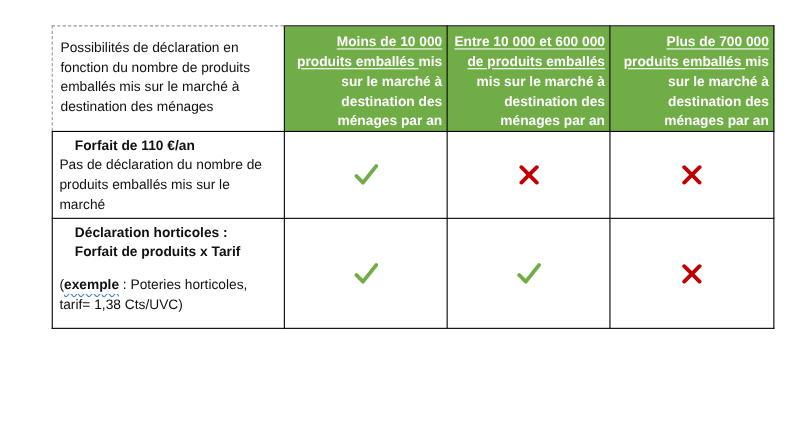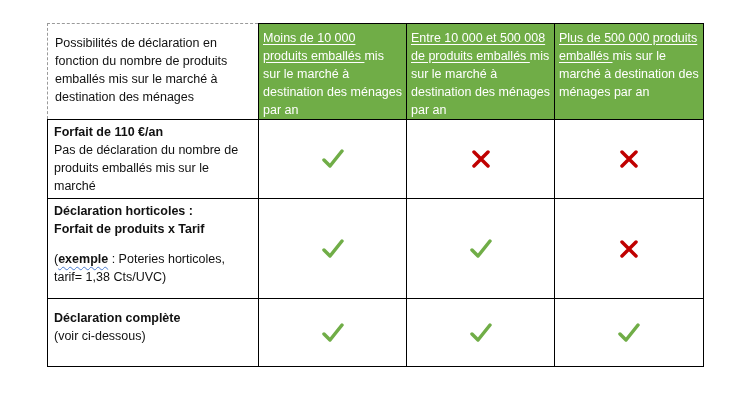--- a/index.html
+++ b/index.html
@@ -4,25 +4,25 @@
   <style>
     html, body { margin: 0; padding: 0; background: #ffffff; }
     body { width: 733px; height: 400px; position: relative; overflow: hidden;
            font-family: "Liberation Sans", "DejaVu Sans", sans-serif; }
     table { position: absolute; left: 47px; top: 23px; border-collapse: collapse;
             table-layout: fixed; width: 656px; }
     td { border: 1.5px solid #000; vertical-align: top; padding: 0; font-size: 12.5px;
          line-height: 18px; color: #111; }
     td.corner { border-top: 1.5px dashed #9a9a9a; border-left: 1.5px dashed #9a9a9a;
                 padding: 10px 8px 0 7px; }
-    td.head { background: #70AD47; color: #fff; font-weight: normal; text-align: left;
+    td.head { background: #70AD47; color: #fff; font-weight: bold; text-align: right;
               padding: 5px 4px 0 4px; font-size: 12.5px; line-height: 18px; }
     td.head u { text-decoration: underline; text-underline-offset: 2px; }
     td.label { padding: 3px 6px 0 6px; }
-    td.label .b { font-weight: bold; }
+    td.label .b { font-weight: bold; margin-left: 14px; }
     td.mark { text-align: center; vertical-align: middle; }
     .spell { text-decoration: underline wavy #4a7bd0; text-decoration-thickness: 1px;
              text-underline-offset: 3px; font-weight: bold; }
     .gap { height: 12px; }
     svg { display: inline-block; vertical-align: middle; }
   </style>
 </head>
 <body>
 
 <table>
@@ -34,24 +34,24 @@
   </colgroup>
   <tbody>
       <tr style="height:88px">
     <td class="corner">
       <span>Possibilités de déclaration en fonction du nombre de produits emballés mis sur le marché à destination des ménages</span>
     </td>
     <td class="head">
       <u>Moins de 10 000 produits emballés </u><span>mis sur le marché à destination des ménages par an</span>
     </td>
     <td class="head">
-      <u>Entre 10 000 et 500 008 de produits emballés </u><span>mis sur le marché à destination des ménages par an</span>
+      <u>Entre 10 000 et 600 000 de produits emballés </u><span>mis sur le marché à destination des ménages par an</span>
     </td>
     <td class="head">
-      <u>Plus de 500 000 produits emballés </u><span>mis sur le marché à destination des ménages par an</span>
+      <u>Plus de 700 000 produits emballés </u><span>mis sur le marché à destination des ménages par an</span>
     </td>
   </tr>
 
   <tr style="height:79px">
     <td class="label">
       <div class="b">Forfait de 110 €/an</div>
       <div>Pas de déclaration du nombre de produits emballés mis sur le marché</div>
     </td>
     <td class="mark">
       <svg width="22" height="20" viewBox="0 0 22 20">
@@ -87,35 +87,14 @@
             <path d="M2 11 L8 17 L20 2" fill="none" stroke="#70AD47" stroke-width="3.5" stroke-linecap="round" stroke-linejoin="round"></path>
           </svg>
     </td>
     <td class="mark">
       <svg width="20" height="18" viewBox="0 0 20 18">
             <path d="M3 2 L17 16 M17 2 L3 16" stroke="#C00000" stroke-width="3.5" stroke-linecap="round"></path>
           </svg>
     </td>
   </tr>
 
-  <tr style="height:68px">
-    <td class="label" style="padding-top:10px">
-      <div class="b">Déclaration complète</div>
-      <div>(voir ci-dessous)</div>
-    </td>
-    <td class="mark">
-      <svg width="22" height="20" viewBox="0 0 22 20">
-            <path d="M2 11 L8 17 L20 2" fill="none" stroke="#70AD47" stroke-width="3.5" stroke-linecap="round" stroke-linejoin="round"></path>
-          </svg>
-    </td>
-    <td class="mark">
-      <svg width="22" height="20" viewBox="0 0 22 20">
-            <path d="M2 11 L8 17 L20 2" fill="none" stroke="#70AD47" stroke-width="3.5" stroke-linecap="round" stroke-linejoin="round"></path>
-          </svg>
-    </td>
-    <td class="mark">
-      <svg width="22" height="20" viewBox="0 0 22 20">
-            <path d="M2 11 L8 17 L20 2" fill="none" stroke="#70AD47" stroke-width="3.5" stroke-linecap="round" stroke-linejoin="round"></path>
-          </svg>
-    </td>
-  </tr>
 </tbody>
   </table>
 
 </body></html>

